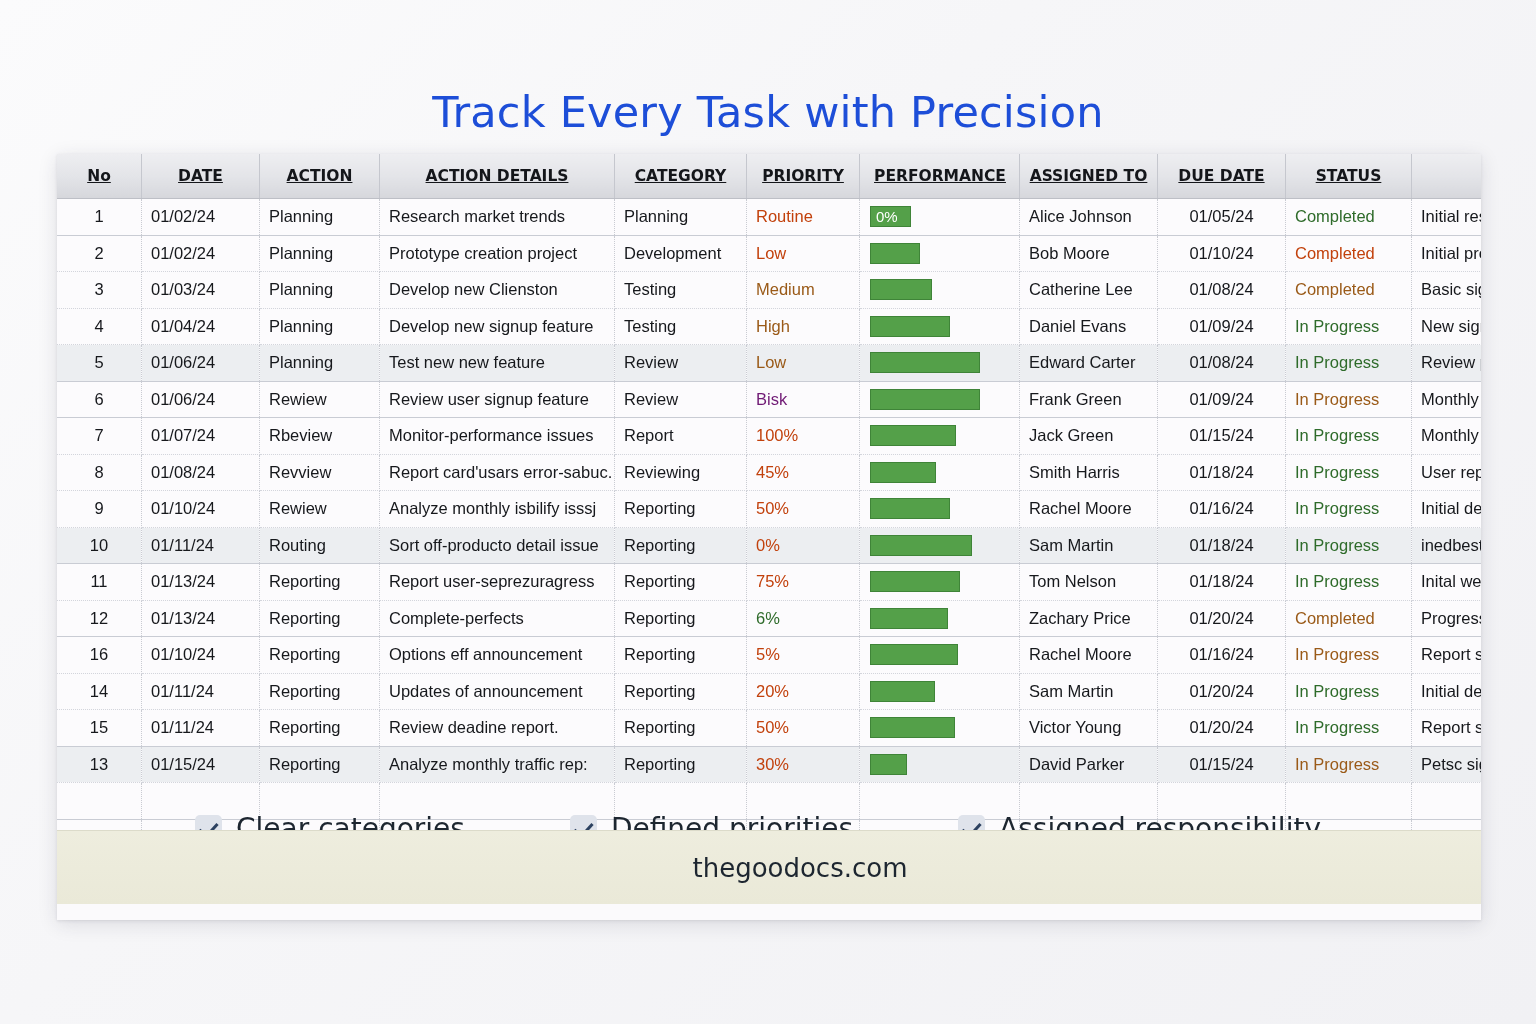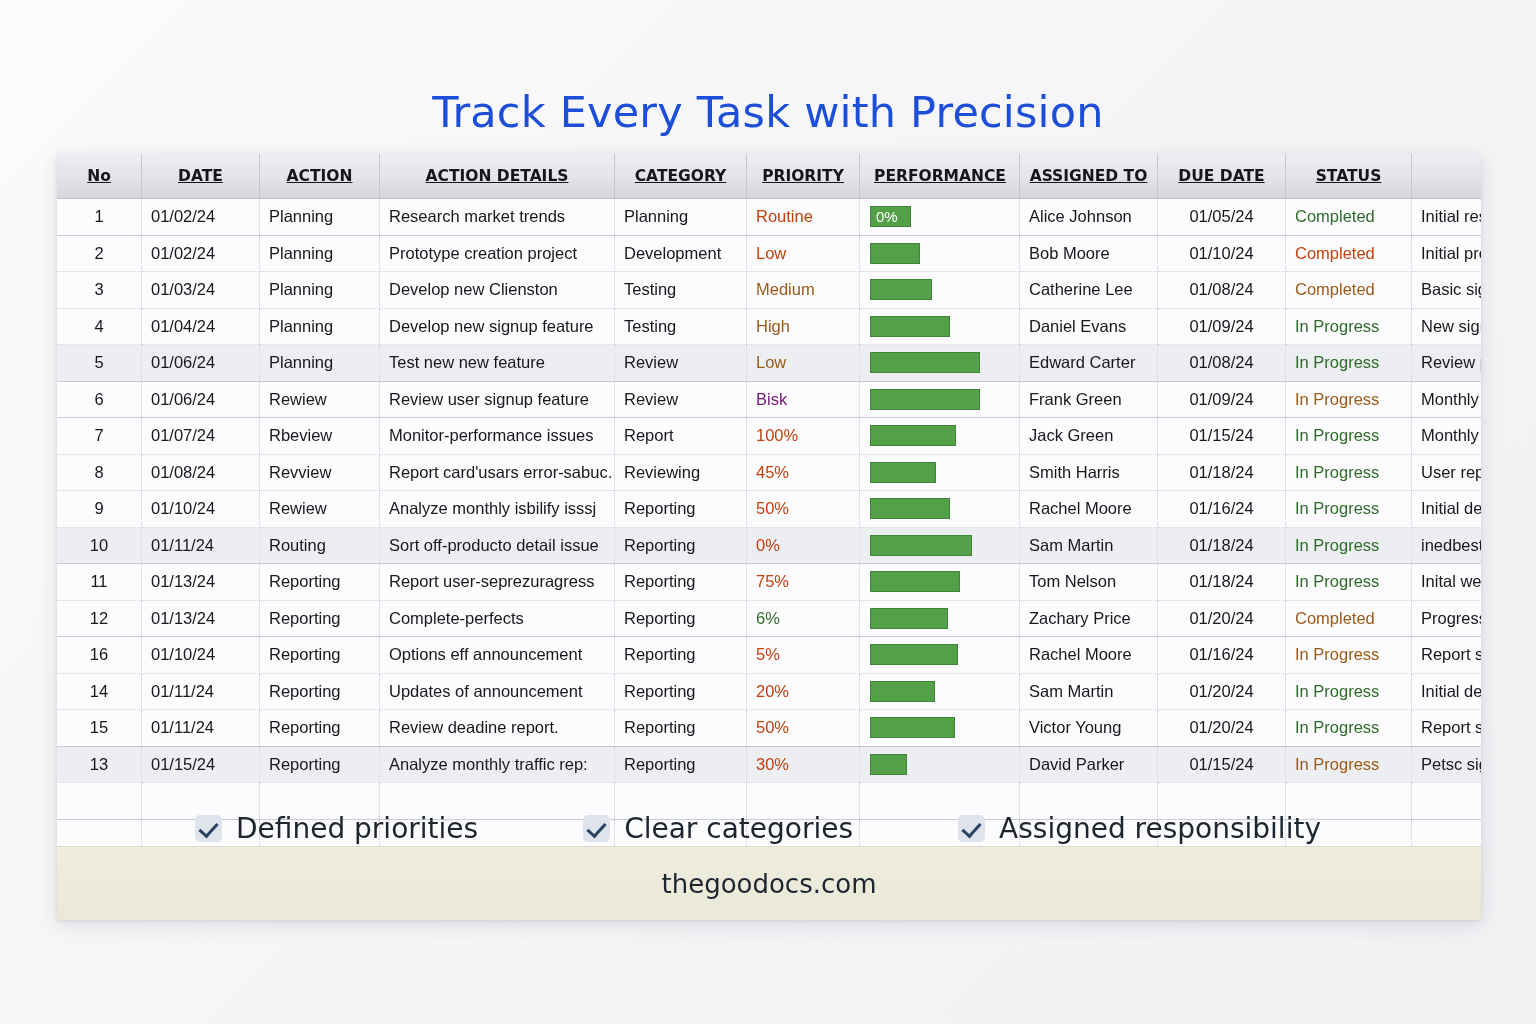--- a/index.html
+++ b/index.html
@@ -143,28 +143,29 @@
   .feature-label {
     font-family: "DejaVu Sans", sans-serif;
     font-size: 28px;
     color: #1d2630;
   }
 
   
   .footer-band {
     position: absolute;
     left: 0;
-    bottom: 0;
+    bottom: 16px;
     width: 1424px;
     height: 73px;
     background: linear-gradient(180deg, #eeedde 0%, #eae9d8 100%);
     border-top: 1px solid #dcdbca;
     display: flex;
     align-items: center;
     justify-content: center;
+    padding-left: 31px;
   }
   .footer-text {
     font-family: "DejaVu Sans", sans-serif;
     font-size: 26px;
     color: #1d2630;
   }
 </style>
 </head>
 <body>
 
@@ -454,25 +455,25 @@
           <td class="c-due">&nbsp;</td>
           <td class="c-sts">&nbsp;</td>
           <td class="c-note">&nbsp;</td>
         </tr>
       </tbody>
   </table>
 
   <div class="features">
     <div class="feature">
       <span class="chk"></span>
-      <span class="feature-label">Defined priorities</span>
+      <span class="feature-label">Clear categories</span>
     </div>
     <div class="feature">
       <span class="chk"></span>
-      <span class="feature-label">Clear categories</span>
+      <span class="feature-label">Defined priorities</span>
     </div>
     <div class="feature">
       <span class="chk"></span>
       <span class="feature-label">Assigned responsibility</span>
     </div>
   </div>
 
   <div class="footer-band">
     <span class="footer-text">thegoodocs.com</span>
   </div>

